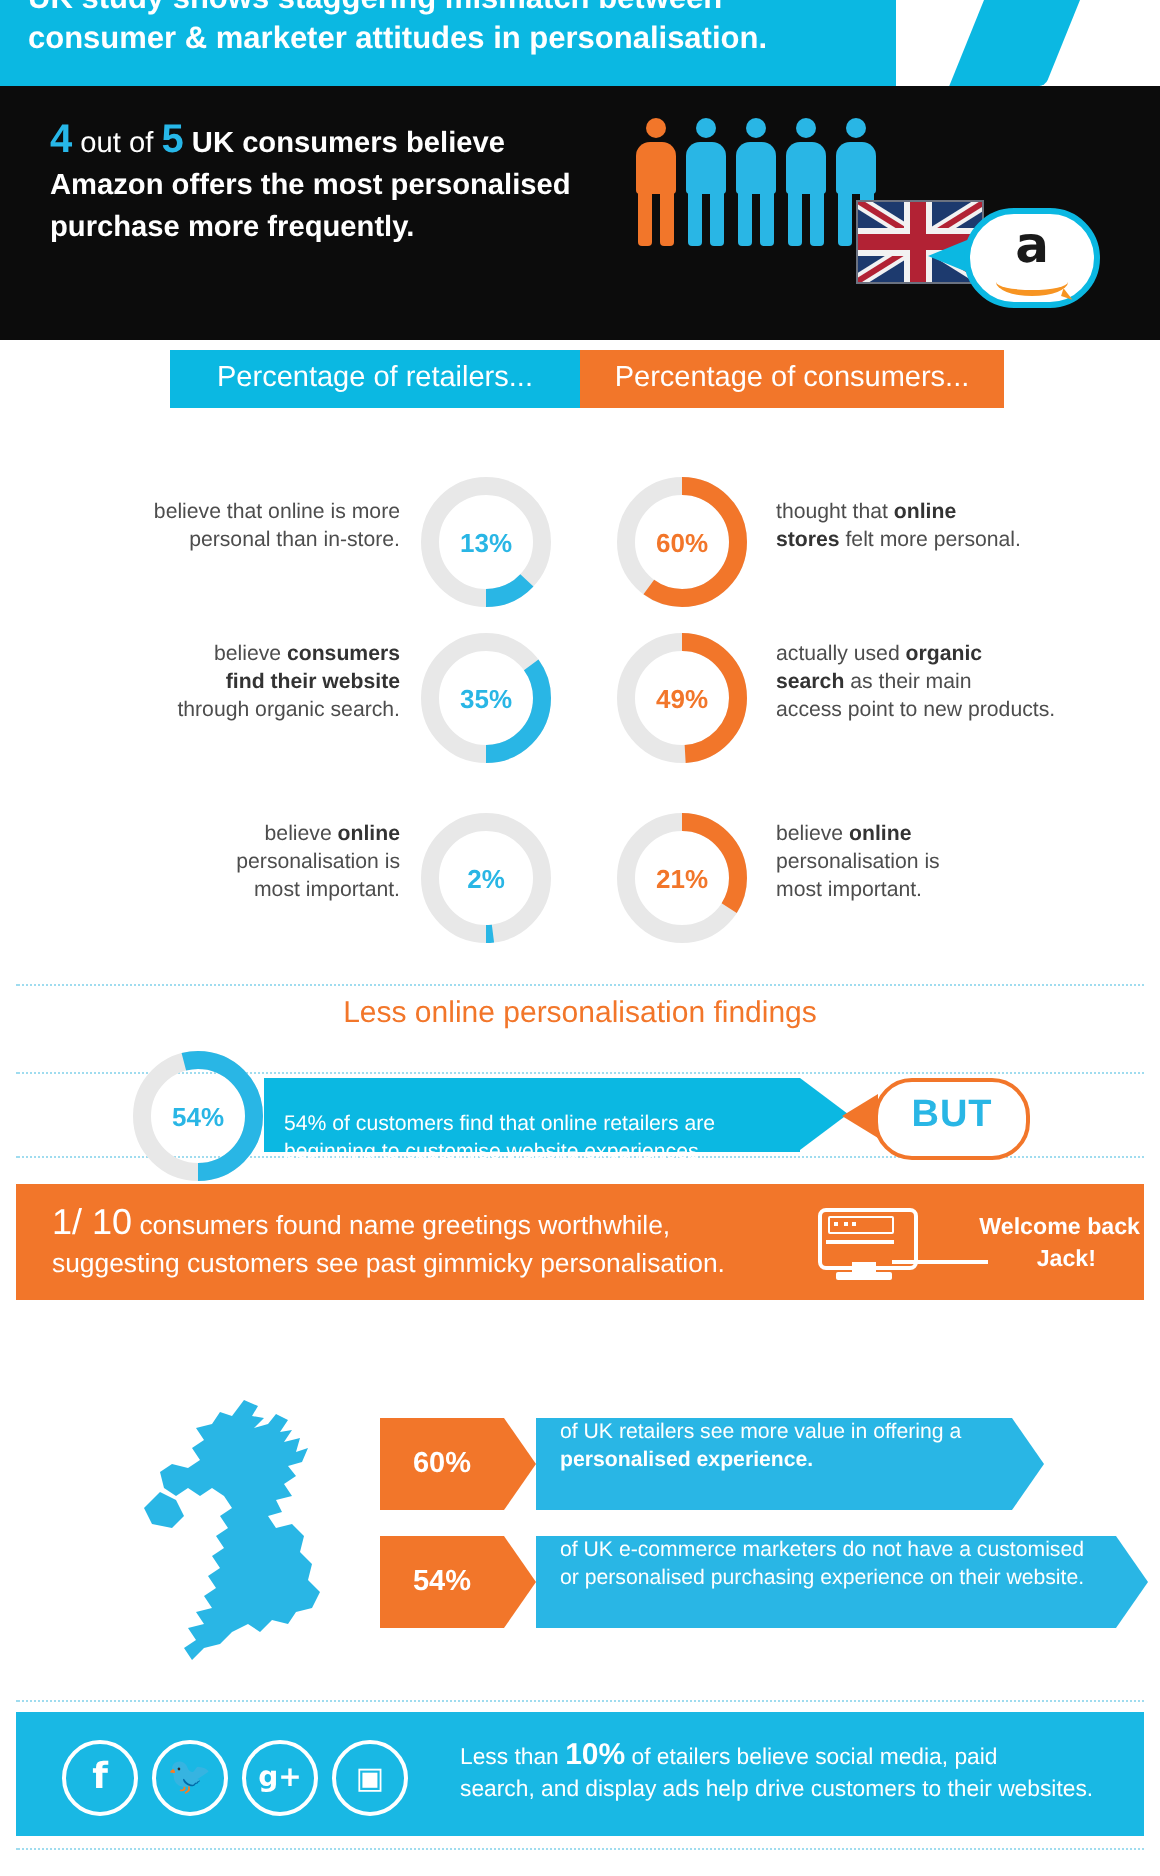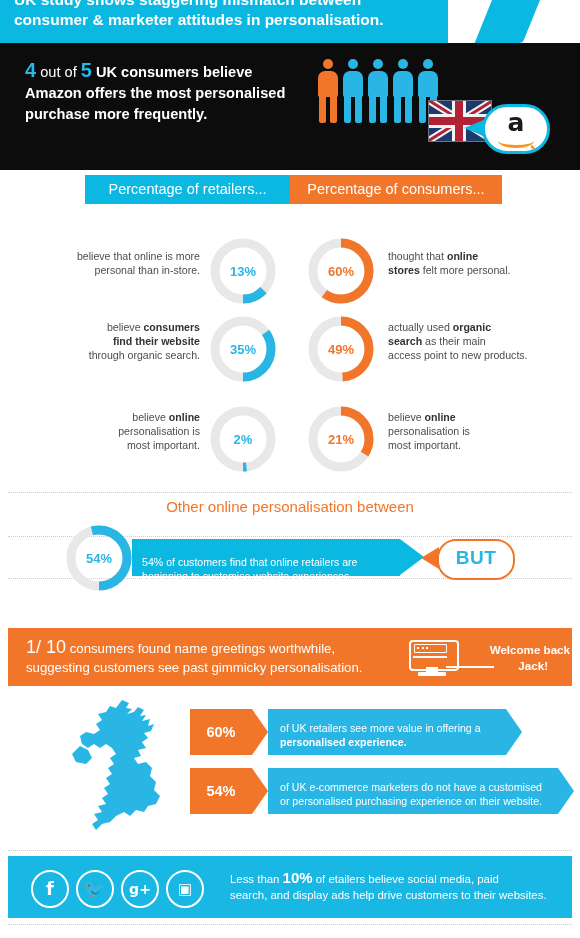--- a/index.html
+++ b/index.html
@@ -134,21 +134,21 @@
     letter-spacing:0.5px;
   }
   .but-arrow{
     position:absolute;left:421px;top:547px;width:0;height:0;
     border-top:11px solid transparent;border-bottom:11px solid transparent;
     border-right:18px solid #f2762a;
   }
 
   
   .orange-band{
-    position:absolute;left:8px;top:628px;width:564px;height:58px;background:#f2762a;
+    position:absolute;left:8px;top:592px;width:564px;height:58px;background:#f2762a;
   }
   .orange-copy{
     position:absolute;left:18px;top:10px;width:370px;
     color:#fff;font-size:13.2px;line-height:19px;
   }
   .orange-copy .big{font-size:18px;font-weight:400;}
   .monitor{position:absolute;left:401px;top:12px;width:46px;height:36px;}
   .mon-screen{
     position:absolute;left:0;top:0;width:46px;height:27px;
     border:2.5px solid #fff;border-radius:4px;
@@ -179,21 +179,21 @@
     border-left:16px solid #f2762a;
   }
   .ab-body{
     position:absolute;left:78px;top:0;height:46px;background:#29b6e5;
   }
   .ab-tip{
     position:absolute;top:0;width:0;height:0;
     border-top:23px solid transparent;border-bottom:23px solid transparent;
     border-left:16px solid #29b6e5;
   }
-  .ab-body p{margin:0;padding:12px 10px 0 12px;color:#fff;font-size:10.6px;line-height:14px;}
+  .ab-body p{margin:0;padding:0 10px 0 12px;color:#fff;font-size:10.6px;line-height:14px;}
   .ab-body p b{font-weight:700;}
 
   
   .footer{
     position:absolute;left:8px;top:856px;width:564px;height:62px;background:#19b8e4;
   }
   .soc{
     position:absolute;top:14px;width:34px;height:34px;border:2px solid #fff;border-radius:50%;
   }
   .soc .g{
@@ -340,21 +340,21 @@
             <circle cx="36" cy="36" r="28" fill="none" stroke="#e8e8e8" stroke-width="9"></circle>
             <circle cx="36" cy="36" r="28" fill="none" stroke="#f2762a" stroke-width="9" stroke-dasharray="59.82 116.11" transform="rotate(-90 36 36)"></circle>
           </svg>
           <div class="donut-label" style="color:#f2762a">21%</div>
         </div>
         <div class="cap l" style="left: 388px; top: 12px; width: 180px;">believe <b>online</b><br>personalisation is<br>most important.</div>
       </div>
     </div>
 
   <div class="dotline" style="top:492px"></div>
-  <div class="other-title">Other online personalisation between</div>
+  <div class="other-title">Less online personalisation findings</div>
   <div class="dotline" style="top:536px"></div>
   <div class="dotline" style="top:578px"></div>
 
   <div class="donut-wrap" id="find-donut" style="left:63px;top:522px;width:72px;height:72px;">
       <svg width="72" height="72" viewBox="0 0 72 72">
         <circle cx="36" cy="36" r="28" fill="none" stroke="#e8e8e8" stroke-width="9"></circle>
         <circle cx="36" cy="36" r="28" fill="none" stroke="#29b6e5" stroke-width="9" stroke-dasharray="95.00 80.93" transform="rotate(-90 36 36) scale(-1,1) translate(-72,0)"></circle>
       </svg>
       <div class="donut-label" style="color:#29b6e5">54%</div>
     </div>

